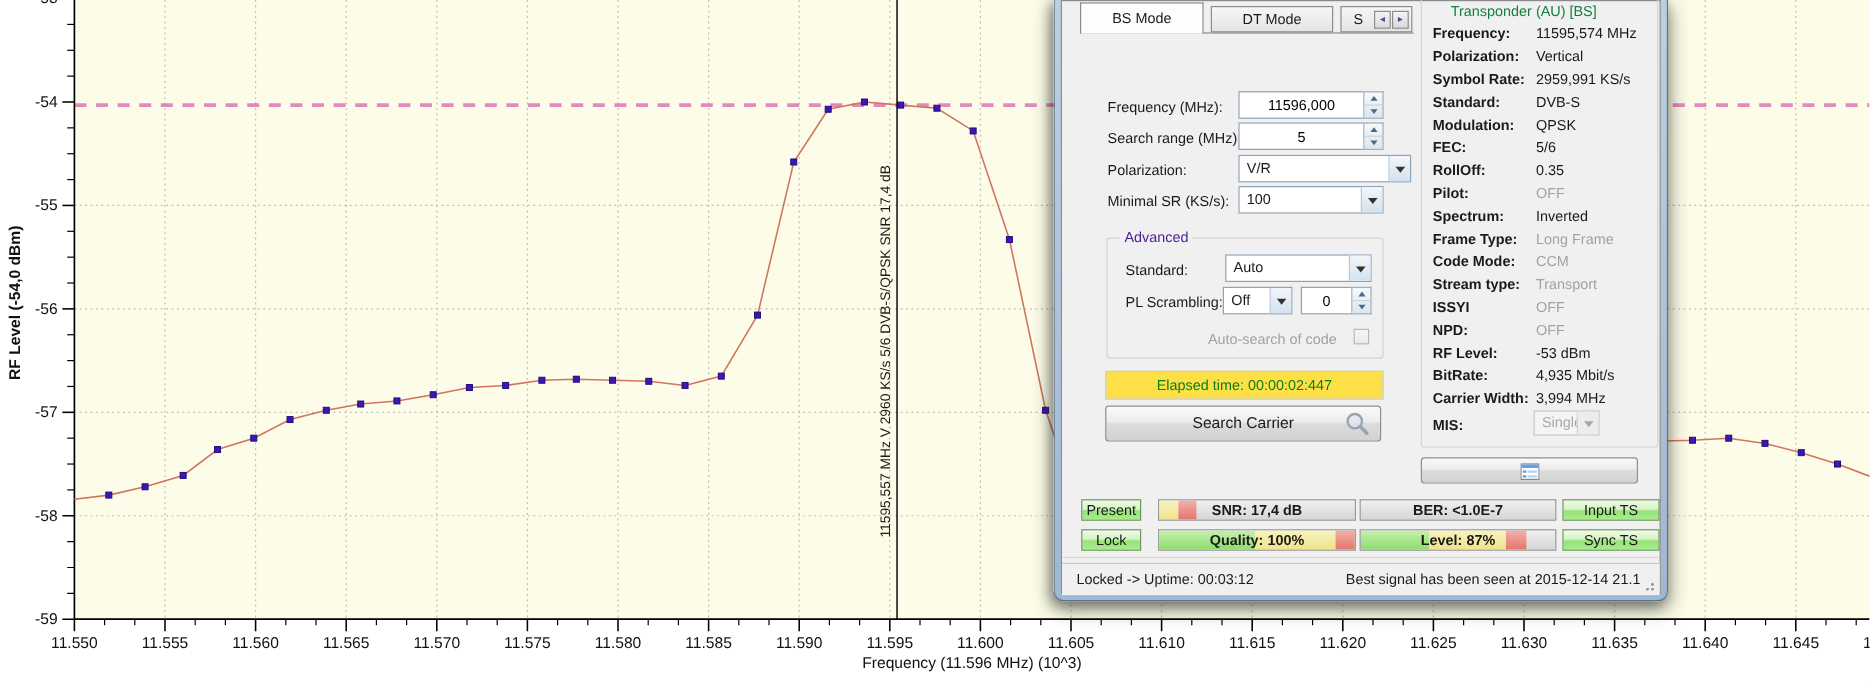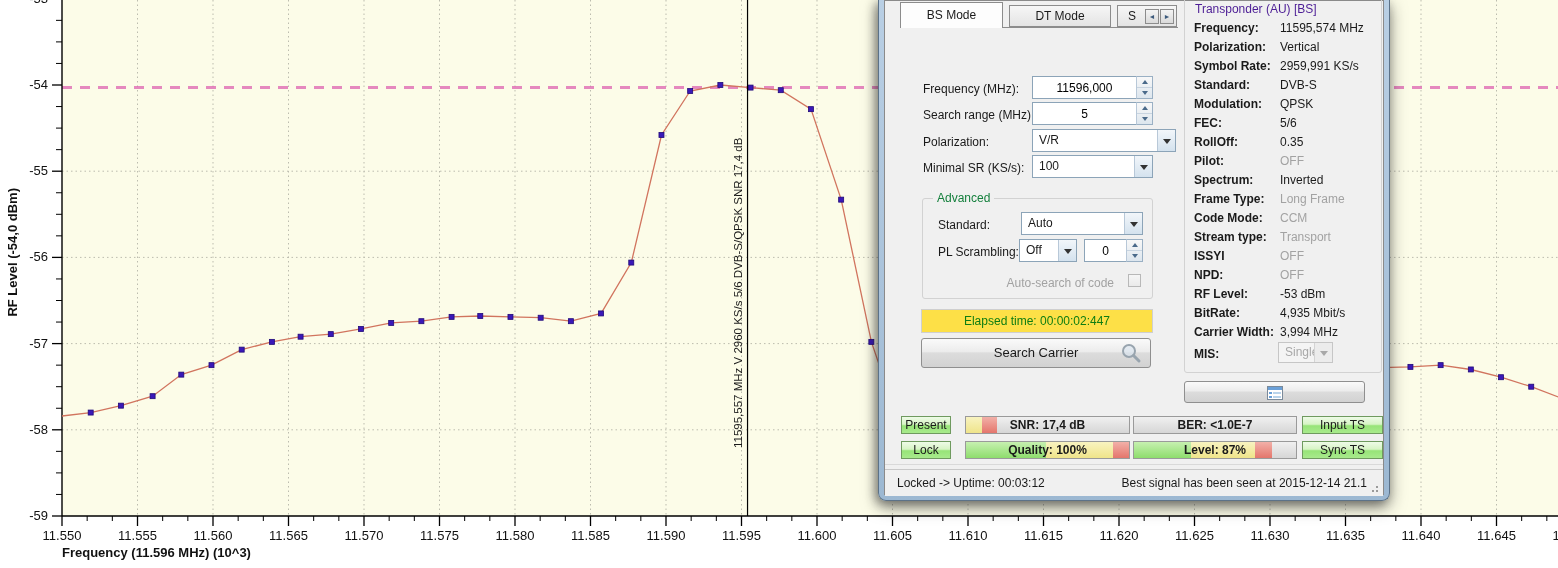--- a/index.html
+++ b/index.html
@@ -1,22 +1,22 @@
 <!DOCTYPE html>
 <html><head>
 <meta charset="utf-8">
 <style>
   html,body{margin:0;padding:0;width:1558px;height:568px;overflow:hidden;background:#fff;
             font-family:"Liberation Sans",sans-serif;}
   #stage{position:relative;width:1558px;height:568px;}
 
   
   #chart-svg{position:absolute;left:0;top:0;}
-  .axis-title-x{position:absolute;left:62px;top:545px;width:1496px;text-align:left;
-                font-size:13px;font-weight:bold;color:#111;}
+  .axis-title-x{position:absolute;left:62px;top:545px;width:1496px;text-align:center;
+                font-size:13px;font-weight:normal;color:#111;}
   .axis-title-y{position:absolute;left:5px;top:188px;writing-mode:vertical-rl;
                 transform:rotate(180deg);font-size:13px;font-weight:bold;color:#111;}
 
   
   .dialog{position:absolute;left:878px;top:0;width:512px;height:501px;box-sizing:border-box;
           padding:0 9px 5px 5px;border:1px solid #5c7288;border-top:none;
           border-radius:0 0 8px 8px;
           background:linear-gradient(180deg,#b9cfe4 0%,#a9c2da 60%,#9cb8d2 100%);
           box-shadow:0 6px 16px rgba(30,30,30,.5), -3px 3px 10px rgba(30,30,30,.35);}
   .dialog-content{position:relative;width:500px;height:495px;background:#f0f0f0;
@@ -60,21 +60,21 @@
            border:1px solid #cfcfcf;background:#fde047;text-align:center;line-height:22px;
            color:#0e7d12;}
   .big-btn{position:absolute;box-sizing:border-box;border:1px solid #8f8f8f;border-radius:3px;
            background:linear-gradient(#fafafa 0%,#ececec 45%,#dcdcdc 50%,#d2d2d2 100%);
            text-align:center;}
   .search-btn{left:36px;top:337px;width:230px;height:30px;font-size:13px;line-height:28px;}
   .icon-btn{left:299px;top:380px;width:181px;height:22px;}
 
   
   .tp-box{left:299px;top:-6px;width:198px;height:378px;}
-  .tp-title{position:absolute;left:307px;top:1px;color:#4c1d95;background:#f0f0f0;padding:0 3px;z-index:2;}
+  .tp-title{position:absolute;left:321px;top:1px;color:#15803d;background:#f0f0f0;padding:0 3px;z-index:2;}
   #tp-rows{position:absolute;left:299px;top:0;width:198px;height:372px;}
   .tp-row{position:absolute;left:0;width:198px;height:15px;}
   .tp-label{position:absolute;left:10px;font-weight:bold;white-space:nowrap;}
   .tp-value{position:absolute;left:96px;white-space:nowrap;}
 
   
   .gbtn{position:absolute;box-sizing:border-box;height:18px;border:1px solid #6f9a5f;
         text-align:center;line-height:16px;
         background:linear-gradient(180deg,#eefbe7 0%,#d7f4c5 45%,#97e478 55%,#a8ea8c 100%);}
   .bar{position:absolute;box-sizing:border-box;height:18px;border:1px solid #9a9a9a;
@@ -329,21 +329,21 @@
 
       <div class="lbl" style="left:38px;top:160px;">Minimal SR (KS/s):</div>
       <div class="combo" style="left:147px;top:154px;width:121px;height:23px;">
         <span>100</span>
         <span class="arrow">
             <i></i>
           </span>
       </div>
 
       <div class="groupbox" style="left:37px;top:197px;width:231px;height:101px;">
-        <div class="legend" style="color:#15803d;">Advanced</div>
+        <div class="legend" style="color:#4c1d95;">Advanced</div>
       </div>
       <div class="lbl" style="left:53px;top:217px;">Standard:</div>
       <div class="combo" style="left:136px;top:211px;width:122px;height:23px;">
         <span>Auto</span>
         <span class="arrow">
             <i></i>
           </span>
       </div>
       <div class="lbl" style="left:53px;top:244px;">PL Scrambling:</div>
       <div class="combo" style="left:134px;top:238px;width:58px;height:23px;">

